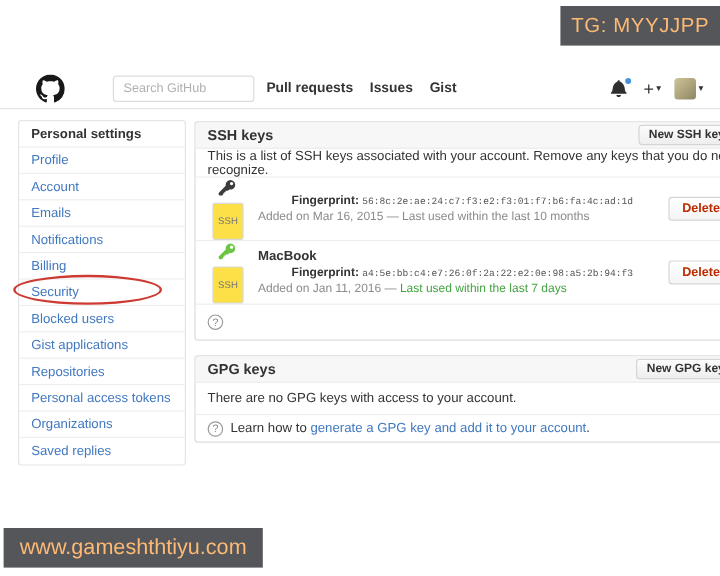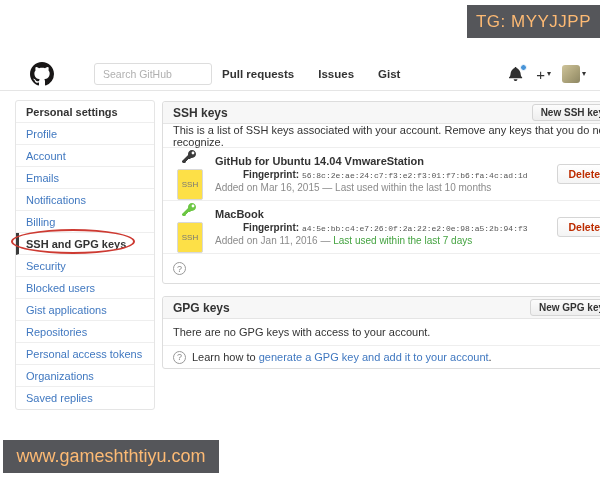--- a/index.html
+++ b/index.html
@@ -9,21 +9,21 @@
   
   .wm { position:absolute; background:#55565a; color:#fdba74; display:flex; align-items:center; justify-content:center; }
   .wm-top { top:5px; right:0; width:133px; height:33px; font-size:17px; letter-spacing:0.5px; }
   .wm-bottom { top:440px; left:3px; width:216px; height:33px; font-size:18px; }
 
   
   .gh-header { position:absolute; top:57px; left:0; right:0; height:34px; background:#fff; border-bottom:1px solid #e5e5e5; display:flex; align-items:center; padding-left:30px; }
   .octocat { width:24px; height:24px; color:#191717; flex:0 0 auto; }
   .search-box { margin-left:40px; width:118px; height:22px; border:1px solid #ddd; border-radius:3px; font-size:10.5px; padding:0 8px; color:#333; outline:none; font-family:"Liberation Sans", sans-serif; }
   .search-box::placeholder { color:#b0b0b0; }
-  .gh-nav { display:flex; margin-left:10px; gap:24px; }
+  .gh-nav { display:flex; margin-left:10px; gap:14px; }
   .gh-nav a { font-size:11.5px; font-weight:bold; color:#333; text-decoration:none; }
   .gh-right { position:absolute; right:14px; top:0; height:34px; display:flex; align-items:center; gap:11px; }
   .bell-wrap { position:relative; width:16px; height:16px; }
   .bell-icon { width:15px; height:15px; color:#2f2f2f; }
   .bell-dot { position:absolute; top:-2px; right:-2px; width:7px; height:7px; border-radius:50%; background:#4894d8; border:1px solid #fff; }
   .plus-group, .avatar-group { display:flex; align-items:center; gap:2px; cursor:pointer; }
   .plus-glyph { font-size:15px; color:#333; line-height:1; }
   .caret { font-size:8px; color:#333; line-height:1; }
   .avatar { width:18px; height:18px; border-radius:3px; background:linear-gradient(135deg,#cfc49a 0%,#a89f77 60%,#8d8663 100%); }
 
@@ -101,21 +101,20 @@
     </div>
   </div>
 
   <div class="sidebar">
     <div class="side-row side-title">Personal settings</div>
     <a href="#" class="side-item">Profile</a>
     <a href="#" class="side-item">Account</a>
     <a href="#" class="side-item">Emails</a>
     <a href="#" class="side-item">Notifications</a>
     <a href="#" class="side-item">Billing</a>
-    <a href="#" class="side-item selected">SSH and GPG keys</a>
     <a href="#" class="side-item">Security</a>
     <a href="#" class="side-item">Blocked users</a>
     <a href="#" class="side-item">Gist applications</a>
     <a href="#" class="side-item">Repositories</a>
     <a href="#" class="side-item">Personal access tokens</a>
     <a href="#" class="side-item">Organizations</a>
     <a href="#" class="side-item">Saved replies</a>
   </div>
   <div class="annotation-ellipse"></div>
 
@@ -127,21 +126,20 @@
     <div class="desc-row">This is a list of SSH keys associated with your account. Remove any keys that you do not recognize.</div>
 
     <div class="key-item">
       <div class="key-icon-col">
         <svg class="key-svg key-dark" viewBox="0 0 16 16" fill="currentColor" aria-hidden="true">
           <path d="M12.83 2.17C12.08 1.42 11.14 1.03 10 1c-1.13.03-2.08.42-2.83 1.17S6.04 3.86 6.01 5c0 .3.03.59.09.89L0 12v1l1 1h2l1-1v-1h1v-1h1v-1h2l1.09-1.11c.3.08.59.11.91.11 1.14-.03 2.08-.42 2.83-1.17S13.97 6.14 14 5c-.03-1.14-.42-2.08-1.17-2.83zM11 5.38c-.77 0-1.38-.61-1.38-1.38 0-.77.61-1.38 1.38-1.38.77 0 1.38.61 1.38 1.38 0 .77-.61 1.38-1.38 1.38z"></path>
         </svg>
         <span class="ssh-badge">SSH</span>
       </div>
       <div class="key-text">
-        <span class="key-title">GitHub for Ubuntu 14.04 VmwareStation</span>
         <span class="key-fp"><span class="fp-label">Fingerprint:</span> <span class="fp-mono">56:8c:2e:ae:24:c7:f3:e2:f3:01:f7:b6:fa:4c:ad:1d</span></span>
         <span class="key-added"><span>Added on Mar 16, 2015 — Last used within the last 10 months</span><span class="added-green"></span></span>
       </div>
       <button class="btn btn-delete">Delete</button>
     </div>
 
     <div class="key-item">
       <div class="key-icon-col">
         <svg class="key-svg key-green" viewBox="0 0 16 16" fill="currentColor" aria-hidden="true">
           <path d="M12.83 2.17C12.08 1.42 11.14 1.03 10 1c-1.13.03-2.08.42-2.83 1.17S6.04 3.86 6.01 5c0 .3.03.59.09.89L0 12v1l1 1h2l1-1v-1h1v-1h1v-1h2l1.09-1.11c.3.08.59.11.91.11 1.14-.03 2.08-.42 2.83-1.17S13.97 6.14 14 5c-.03-1.14-.42-2.08-1.17-2.83zM11 5.38c-.77 0-1.38-.61-1.38-1.38 0-.77.61-1.38 1.38-1.38.77 0 1.38.61 1.38 1.38 0 .77-.61 1.38-1.38 1.38z"></path>

